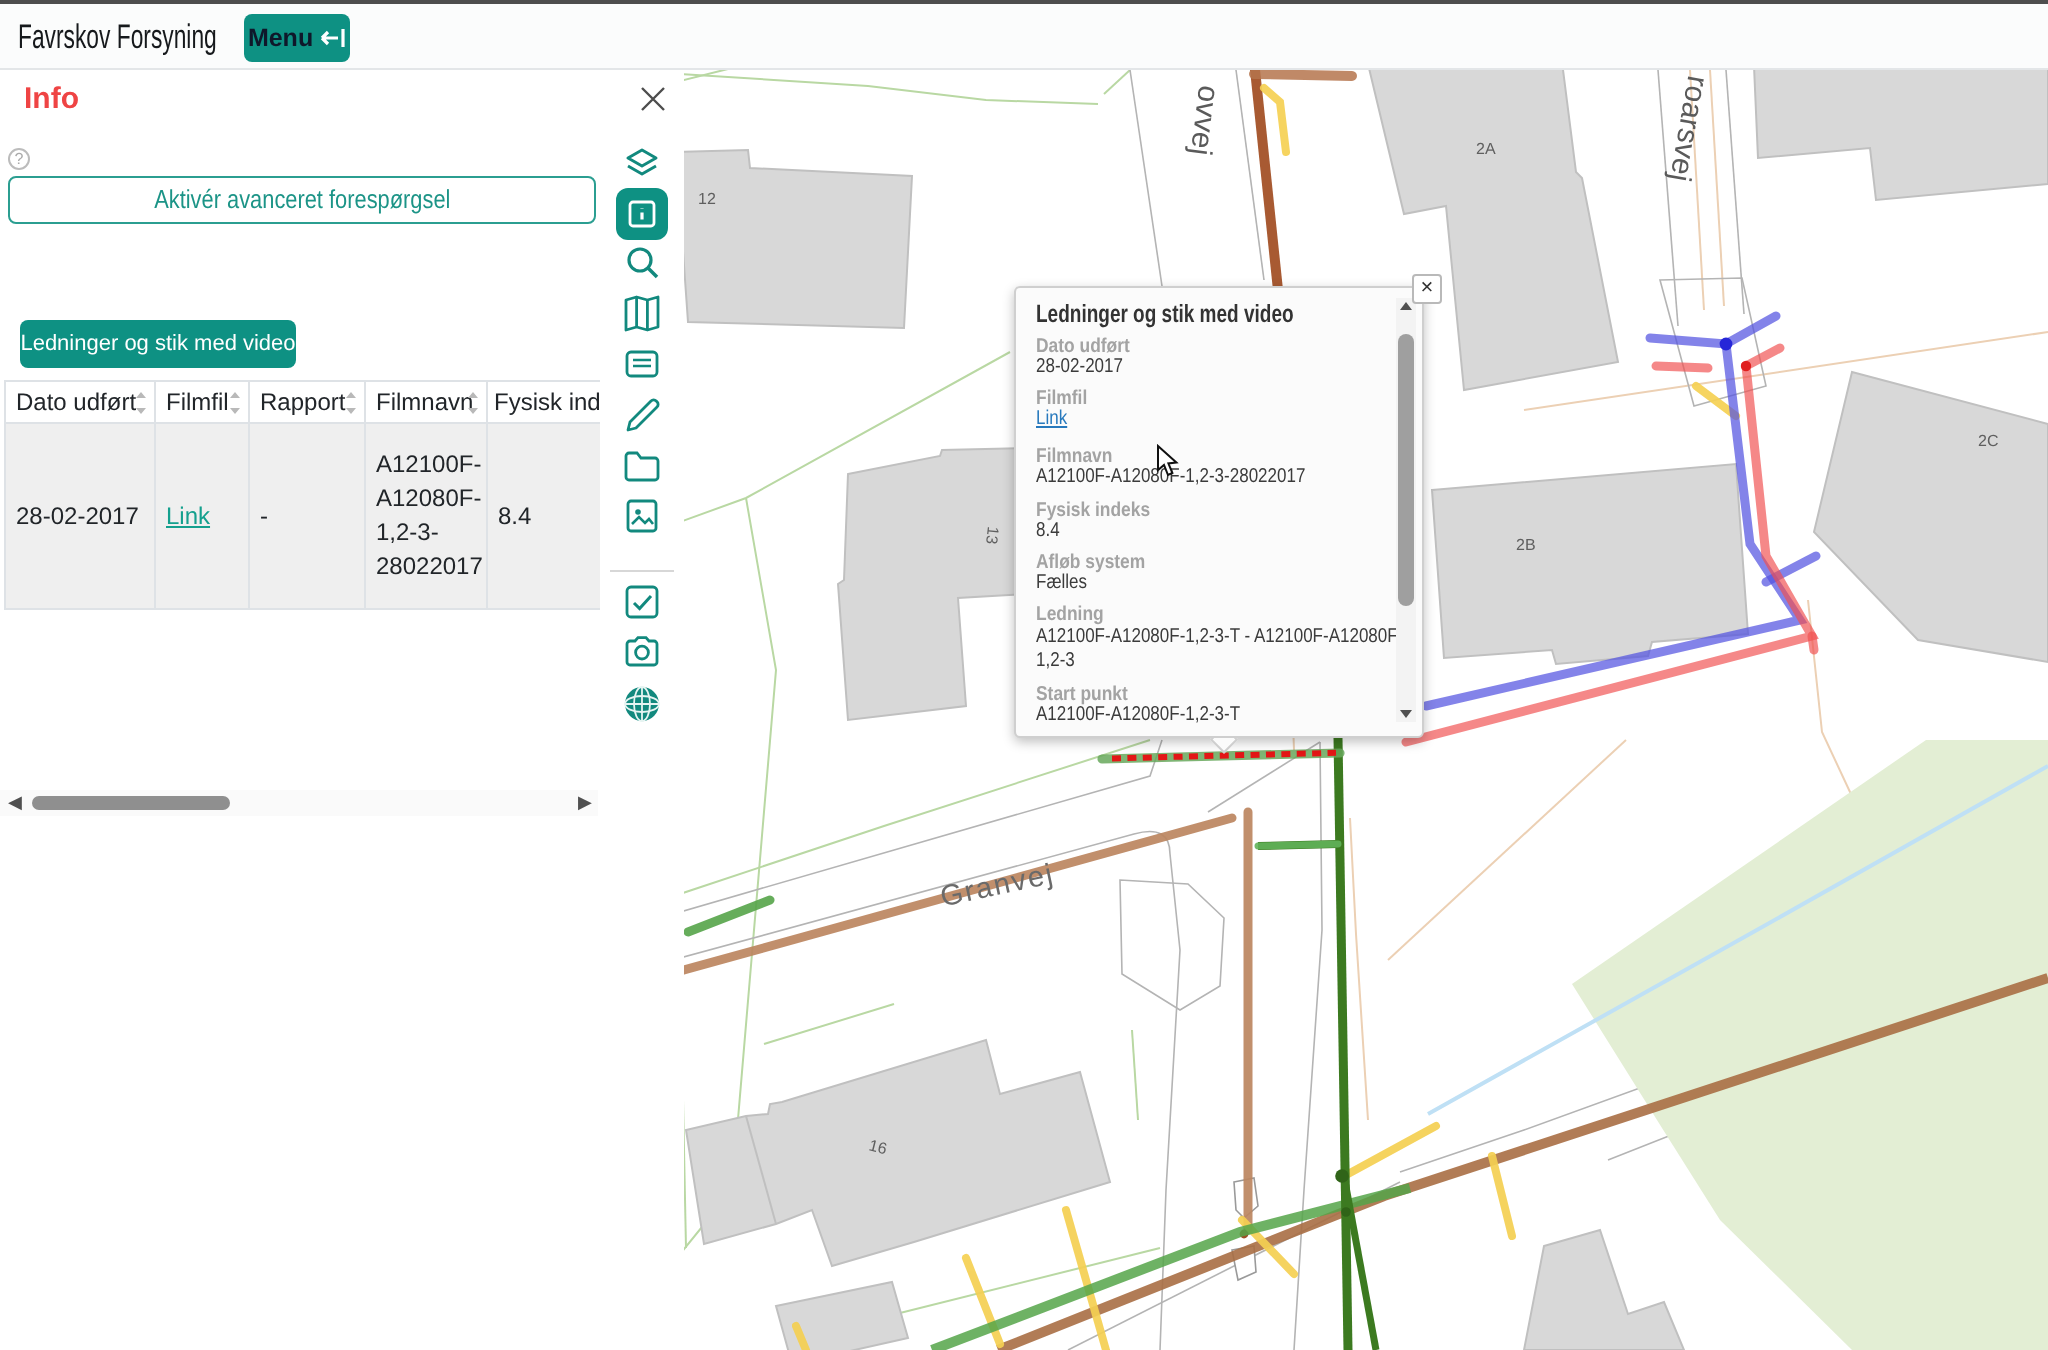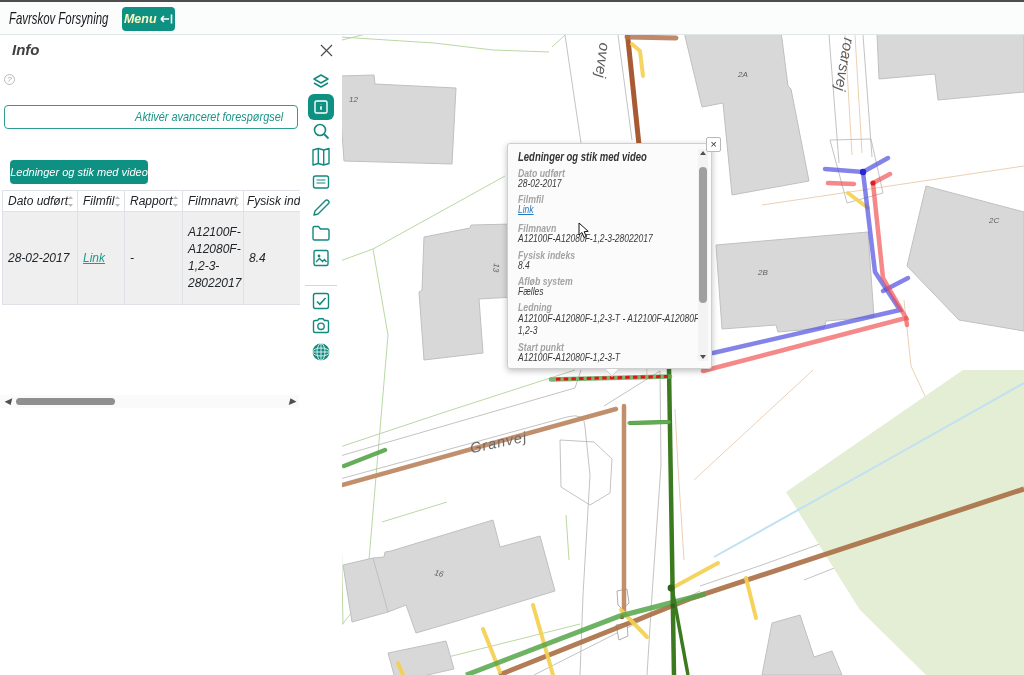--- a/index.html
+++ b/index.html
@@ -1,27 +1,27 @@
 <!DOCTYPE html>
 <html><head>
 <meta charset="utf-8">
 <style>
   * { margin:0; padding:0; box-sizing:border-box; }
   html,body { width:1024px; height:675px; overflow:hidden; font-family:"Liberation Sans", sans-serif; background:#fff; }
-  #app { position:relative; width:1024px; height:675px;font-style:italic; }
+  #app { position:relative; width:1024px; height:675px; }
   #topline { position:absolute; left:0; top:0; width:1024px; height:2px; background:#4e4e4e; }
   #header { position:absolute; left:0; top:2px; width:1024px; height:33px; background:#fbfcfc; border-bottom:1px solid #e3e6e8; }
   #brand { position:absolute; left:9px; top:7px; font-size:17px; color:#16191c; transform:scaleX(0.67); transform-origin:left center; white-space:nowrap; }
-  #menubtn { position:absolute; left:122px; top:5px; width:53px; height:24px; background:#0e9183; border-radius:4px; color:#fef9c3; font-size:12.5px; font-weight:bold; text-align:center; line-height:24px; }
+  #menubtn { position:absolute; left:122px; top:5px; width:53px; height:24px; background:#0e9183; border-radius:4px; color:#0f172a; font-size:12.5px; font-weight:bold; text-align:center; line-height:24px; }
   
   #panel { position:absolute; left:0; top:35px; width:342px; height:640px; background:#fff; border-right:1px solid #e4e4e4; }
-  #infoTitle { position:absolute; left:12px; top:6px; font-size:15px; font-weight:bold; color:#404040; }
+  #infoTitle { position:absolute; left:12px; top:6px; font-size:15px; font-weight:bold; color:#ef4444; }
   #panelClose { position:absolute; left:320px; top:8px; z-index:20; }
   #helpIc { position:absolute; left:4px; top:39px; width:11px; height:11px; border:1px solid #bcbcbc; border-radius:50%; color:#a9a9a9; font-size:8px; text-align:center; line-height:10px; }
-  .pbtn { position:absolute; left:4px; width:294px; height:24px; border-radius:4px; text-align:right; font-size:13px; line-height:22px; background:#fff;margin-top:17px; }
+  .pbtn { position:absolute; left:4px; width:294px; height:24px; border-radius:4px; text-align:center; font-size:13px; line-height:22px; background:#fff; }
   .pbtn span { display:inline-block; transform:scaleX(0.84); }
   #btn1 { top:53px; border:1px solid #2b9e91; color:#1c9487; }
   #btn2 { top:86px; border:1px solid #ccd3d9; color:#8d959c; }
   #btn3 { position:absolute; left:10px; top:125px; width:138px; height:24px; background:#0e9183; border-radius:4px; color:#fff; font-size:11px; text-align:center; line-height:24px; }
   
   #tbl { position:absolute; left:2px; top:155px; width:306px; border-collapse:collapse; font-size:12px; color:#212529; table-layout:fixed; }
   #tbl th { border:1px solid #dee2e6; font-weight:normal; text-align:left; padding:0 2px 0 5px; height:21px; background:#fff; position:relative; white-space:nowrap; overflow:hidden; }
   #tbl td { border:1px solid #dee2e6; background:#efefef; padding:2px 2px 2px 5px; height:93px; vertical-align:middle; white-space:nowrap; overflow:hidden; }
   .sortic { position:absolute; right:3px; top:4px; }
   a.tlink { color:#14a08e; }

